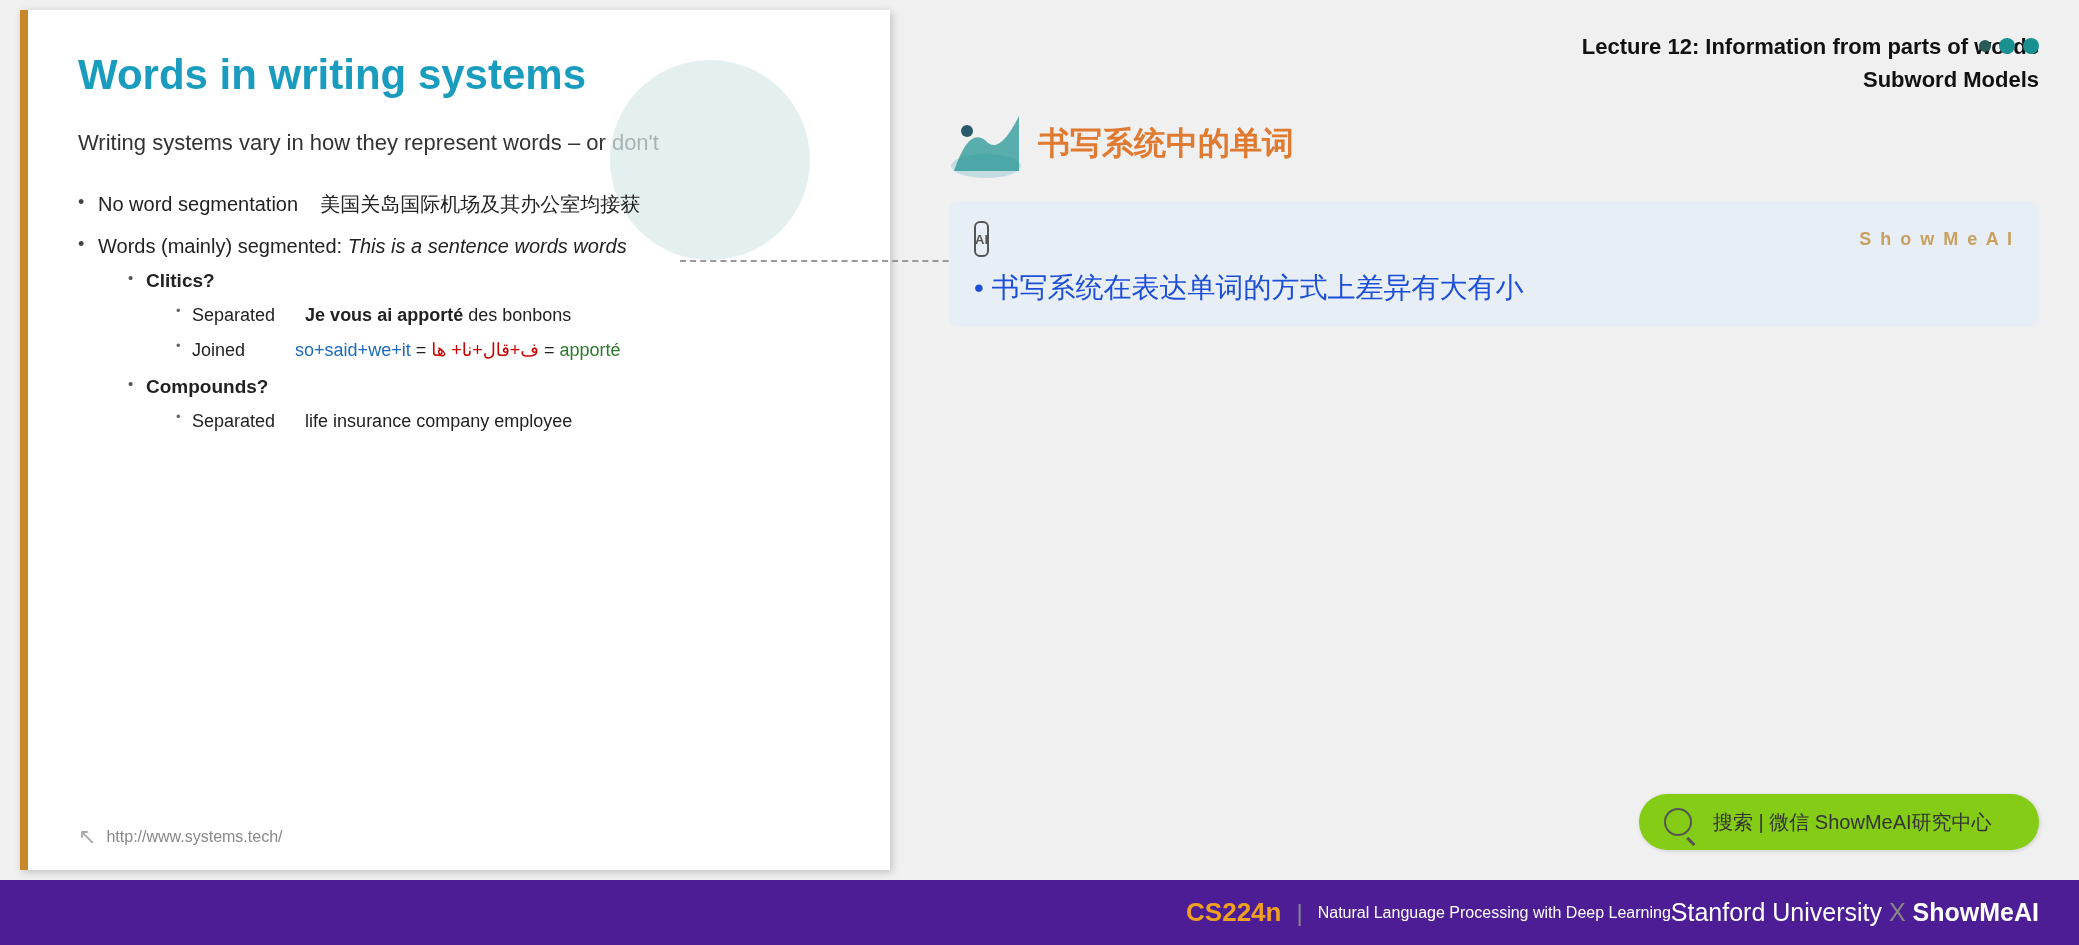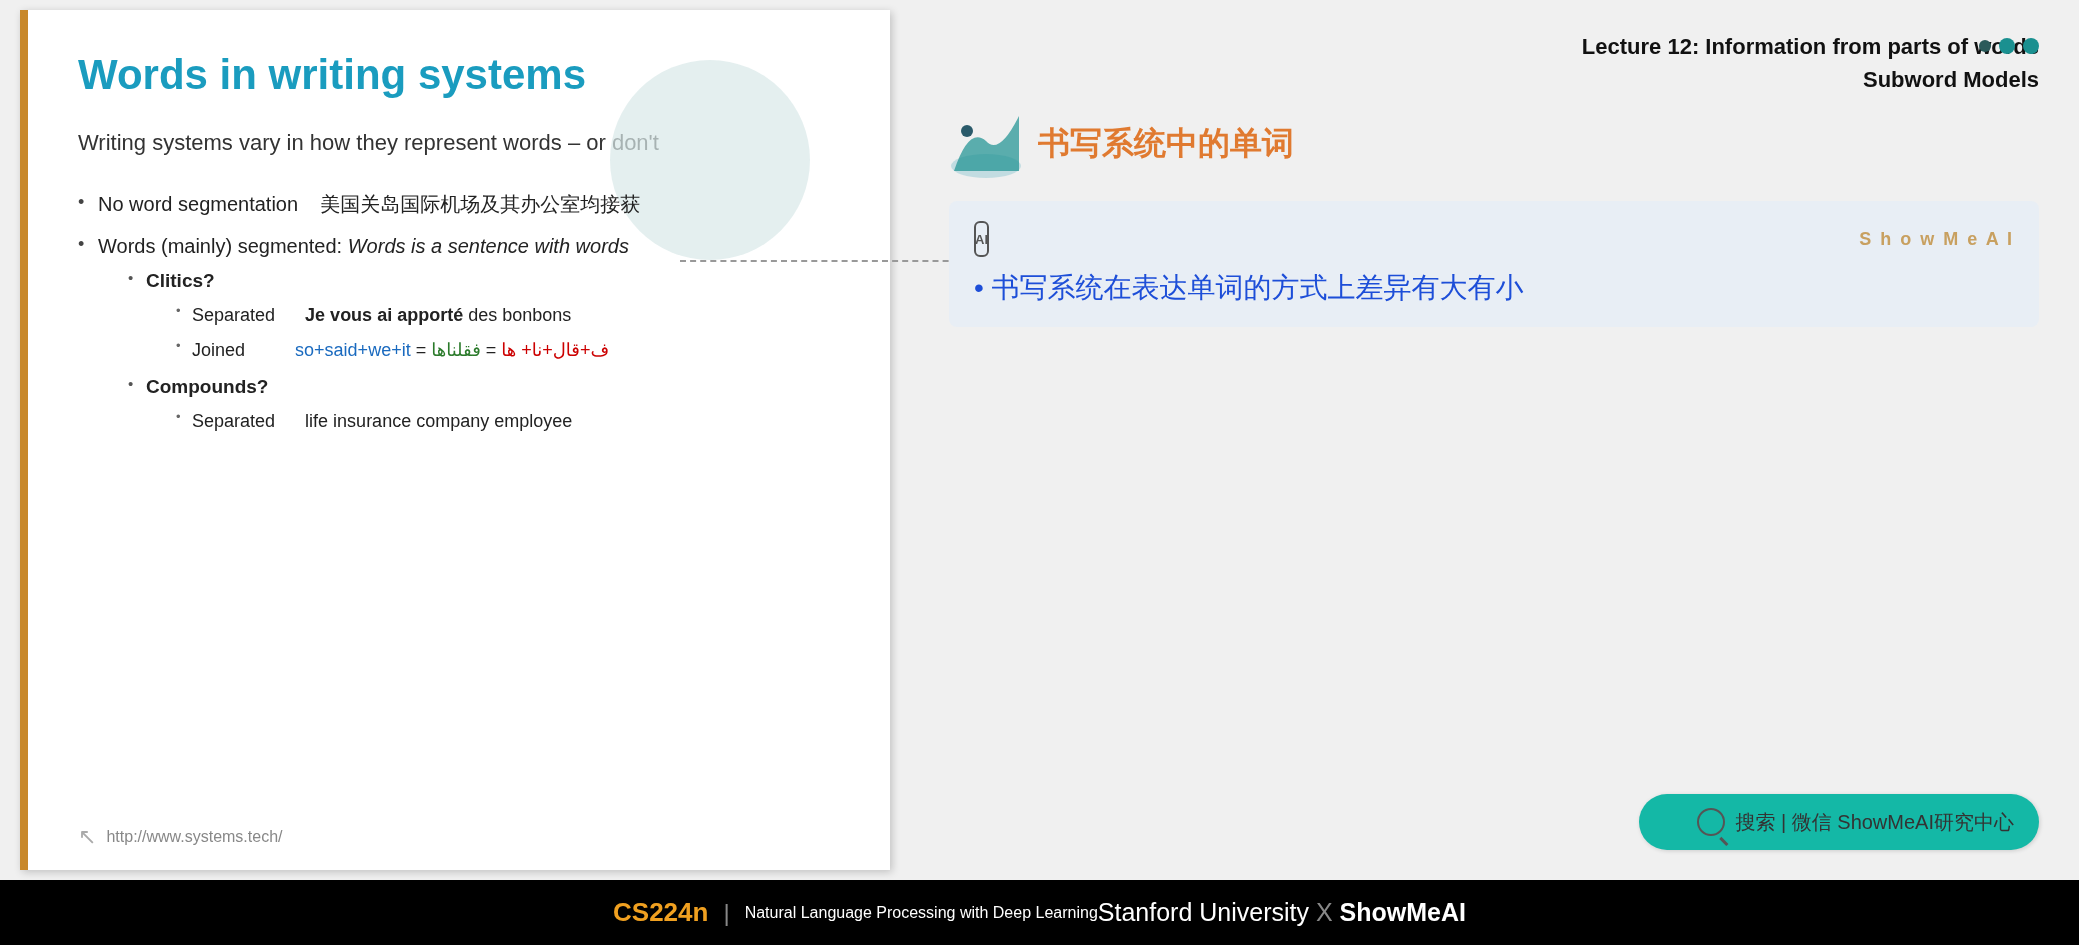--- a/index.html
+++ b/index.html
@@ -199,32 +199,31 @@
       top: 260px;
       left: 680px;
       width: 410px;
       height: 2px;
       border-top: 2px dashed #999;
     }
 
     
     .search-box {
       margin-top: auto;
-      background: #14b8a6;
+      background: #84cc16;
       border-radius: 30px;
       padding: 14px 25px;
       display: flex;
       align-items: center;
-      gap: 10px;
+      gap: 21px;
       box-shadow: 1px 1px 4px rgba(0,0,0,0.15);
       font-size: 20px;
       color: #333;
       align-self: flex-end;
       min-width: 400px;
-      justify-content: flex-end;
     }
 
     .search-icon-circle {
       width: 28px;
       height: 28px;
       border: 2.5px solid #555;
       border-radius: 50%;
       position: relative;
     }
 
@@ -235,24 +234,24 @@
       width: 10px;
       height: 2.5px;
       background: #555;
       transform: rotate(45deg);
     }
 
     
     .bottom-bar {
       width: 2079px;
       height: 65px;
-      background: #000000;
-      display: flex;
-      align-items: center;
-      justify-content: center;
+      background: #4c1d95;
+      display: flex;
+      align-items: center;
+      justify-content: flex-end;
       padding: 0 40px;
       position: absolute;
       bottom: 0;
     }
 
     .bottom-left {
       display: flex;
       align-items: center;
       gap: 15px;
       font-size: 22px;
@@ -314,37 +313,37 @@
     <h1 class="slide-title">Words in writing systems</h1>
     <p class="slide-intro">Writing systems vary in how they represent words – or don't</p>
 
     <ul class="bullet-list">
       <li>
         <span>No word segmentation &nbsp;&nbsp;</span>
         <span class="no-seg-chinese">美国关岛国际机场及其办公室均接获</span>
       </li>
       <li>
         <span>Words (mainly) segmented: </span>
-        <span class="italic-text">Words is a sentence with words</span>
+        <span class="italic-text">This is a sentence words words</span>
         <ul class="sub-list">
           <li>
             <strong>Clitics?</strong>
             <ul class="sub-sub-list">
               <li>
                 <span>Separated &nbsp;&nbsp;&nbsp;&nbsp;</span>
                 <strong>Je vous ai apporté</strong>
                 <span> des bonbons</span>
               </li>
               <li>
                 <span>Joined &nbsp;&nbsp;&nbsp;&nbsp;&nbsp;&nbsp;&nbsp;&nbsp;</span>
                 <span class="colored-formula">so+said+we+it</span>
                 <span> = </span>
                 <span class="arabic-text arabic-colored">ف+قال+نا+ ها</span>
                 <span> = </span>
-                <span class="arabic-text">فقلناها</span>
+                <span class="arabic-text">apporté</span>
               </li>
             </ul>
           </li>
           <li>
             <strong>Compounds?</strong>
             <ul class="sub-sub-list">
               <li>
                 <span>Separated &nbsp;&nbsp;&nbsp;&nbsp;</span>
                 <span>life insurance company employee</span>
               </li>

